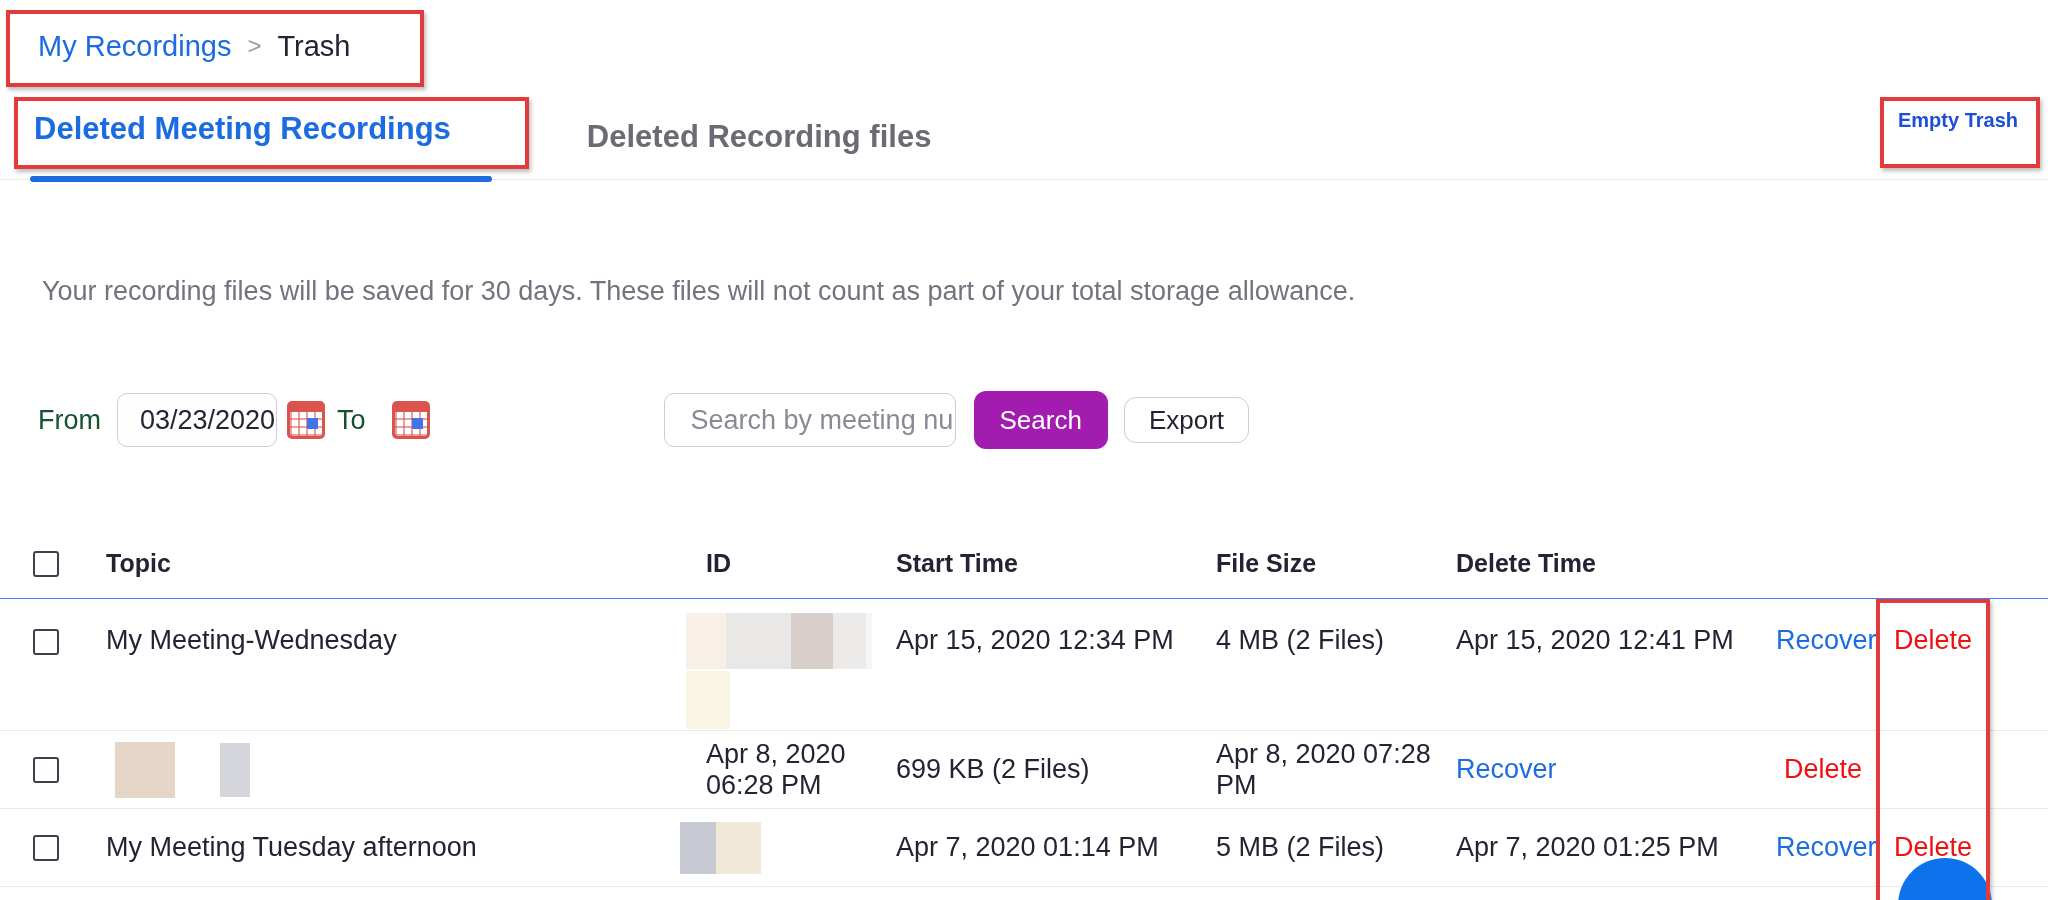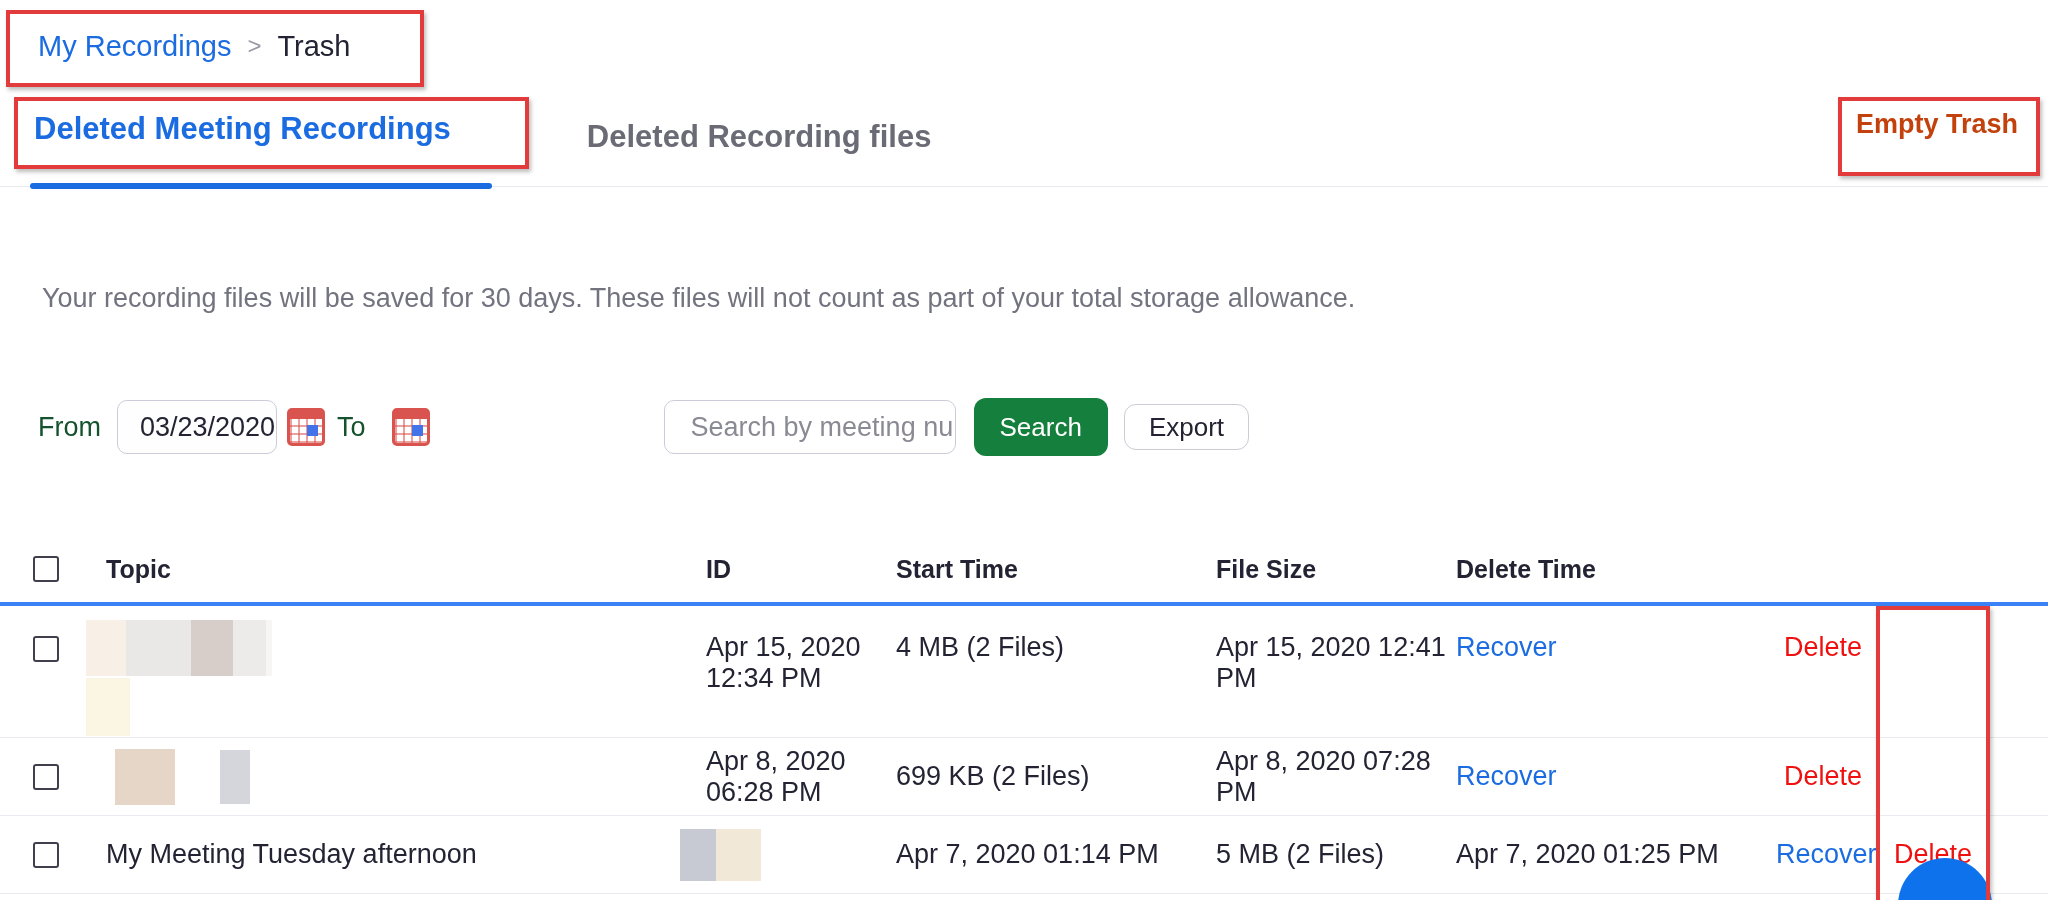--- a/index.html
+++ b/index.html
@@ -26,21 +26,21 @@
   .breadcrumb a { color: #1b6ce1; text-decoration: none; cursor: pointer; }
   .breadcrumb .sep { color: #9a9aa5; font-size: 24px; margin: 2px 16px 0 16px; }
   .breadcrumb .current { color: #232333; }
   
   .tabs-row { display: flex; align-items: flex-start; margin: 10px 0 0 10px; }
   .tab-annotation { display: inline-block; padding: 10px 74px 18px 16px; margin-left: 4px; }
   .tab { font-size: 31px; font-weight: bold; cursor: pointer; white-space: nowrap; }
   .tab.active { color: #1b6ce1; }
   .tab.inactive { color: #6b6b76; margin: 22px 0 0 58px; }
   .empty-trash-annotation { margin: 0 8px 0 auto; padding: 8px 18px 32px 14px; }
-  .empty-trash { background: none; border: none; color: #c2410c; font-weight: bold; font-size: 27px; font-family: inherit; cursor: pointer; white-space: nowrap; }
+  .empty-trash { background: none; border: none; color: #1d4ed8; font-weight: bold; font-size: 20px; font-family: inherit; cursor: pointer; white-space: nowrap; }
   .tab-underline-row { position: relative; margin-top: 10px; border-top: 1px solid #e8e8ef; height: 1px; }
   .active-underline { position: absolute; left: 30px; top: -4px; width: 462px; height: 6px; border-radius: 3px; background: #1b6ce1; }
   
   .notice { margin: 96px 0 0 42px; font-size: 27px; color: #72737f; }
   
   .filter-row { display: flex; align-items: center; margin: 84px 0 0 38px; font-size: 27px; }
   .filter-row label { margin-right: 16px; color: #14532d; }
   .date-input {
     width: 160px; height: 54px; border: 1.5px solid #ccccd9; border-radius: 10px;
     font-size: 27px; font-family: inherit; color: #232333; padding-left: 22px; background: #fefeff; outline: none;
@@ -53,36 +53,36 @@
       #fff;
   }
   .cal-top { position: absolute; left: -1px; top: -1px; right: -1px; height: 9px; background: #d9534f; }
   .cal-dot { position: absolute; left: 17px; top: 14px; width: 11px; height: 11px; background: #4273e8; }
   .search-input {
     margin-left: 222px; width: 292px; height: 54px; border: 1.5px solid #ccccd9; border-radius: 10px;
     font-size: 27px; font-family: inherit; padding-left: 26px; color: #232333; outline: none; background: #fff;
   }
   .search-input::placeholder { color: #8a8a94; }
   .btn-search {
-    margin-left: 18px; height: 58px; padding: 0 26px; background: #15803d; color: #fff;
+    margin-left: 18px; height: 58px; padding: 0 26px; background: #a21caf; color: #fff;
     border: none; border-radius: 12px; font-size: 26px; font-family: inherit; cursor: pointer;
   }
   .btn-export {
     margin-left: 16px; height: 46px; padding: 0 24px; background: #fff; color: #232333;
     border: 1.5px solid #cbccd6; border-radius: 12px; font-size: 26px; font-family: inherit; cursor: pointer;
   }
   
   .table { position: relative; margin-top: 80px; }
   .thead, .trow {
     display: grid;
     grid-template-columns: 73px 600px 190px 320px 240px 320px 110px 120px;
     padding-left: 33px;
     align-items: center;
   }
-  .thead { height: 70px; border-bottom: 4px solid #3b82f6; font-weight: bold; font-size: 25px; }
+  .thead { height: 70px; border-bottom: 1px solid #3b82f6; font-weight: bold; font-size: 25px; }
   .trow { height: 78px; border-bottom: 1px solid #e9e9ef; font-size: 27px; }
   .trow.r1 { height: 132px; align-items: flex-start; }
   .trow.r1 .cell { padding-top: 26px; }
   .trow.r1 .check { padding-top: 30px; }
   .trow.r1 .id-cell { padding-top: 14px; }
   .cell { display: flex; align-items: center; }
   input[type="checkbox"] {
     appearance: none; -webkit-appearance: none; width: 26px; height: 26px;
     border: 2px solid #40404c; border-radius: 3px; background: #fff; cursor: pointer;
   }
@@ -168,20 +168,24 @@
       <div class="cell">File Size</div>
       <div class="cell">Delete Time</div>
       <div class="cell"></div>
       <div class="cell"></div>
     </div>
     <div class="tbody">
   <div class="trow r1">
     <div class="cell check">
             <input type="checkbox" style="">
           </div>
+    <div class="cell topic-cell">
+
+      <span>My Meeting-Wednesday</span>
+    </div>
     <div class="cell id-cell">
       <span class="idblur-a"></span>
       <span class="idblur-b"></span>
     </div>
     <div class="cell">Apr 15, 2020 12:34 PM</div>
     <div class="cell">4 MB (2 Files)</div>
     <div class="cell">Apr 15, 2020 12:41 PM</div>
     <div class="cell">
             <a class="recover">Recover</a>
           </div>

